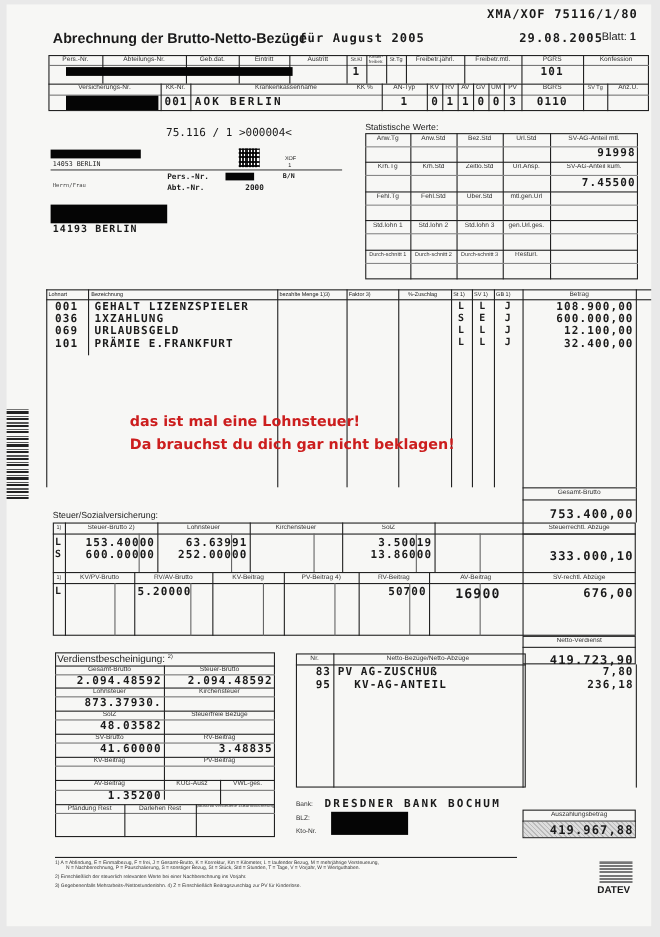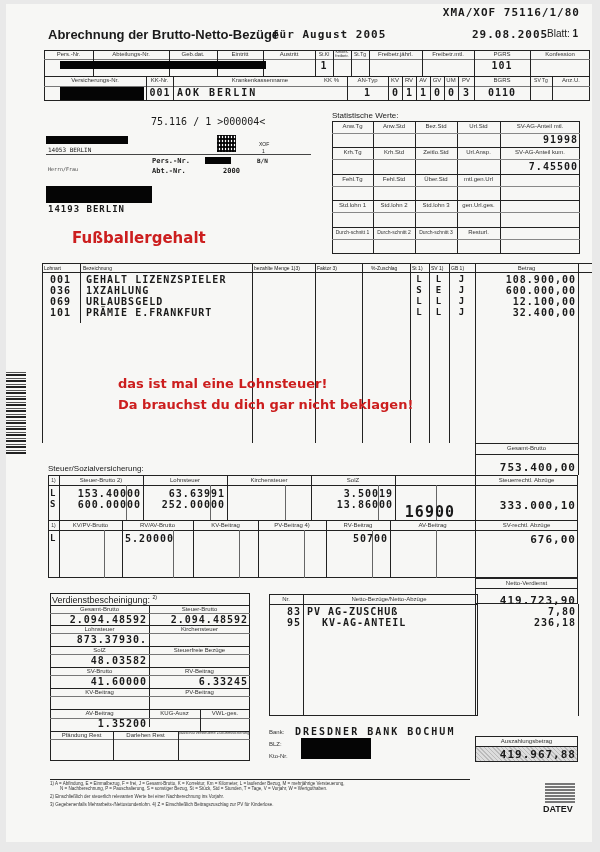--- a/index.html
+++ b/index.html
@@ -112,21 +112,20 @@
   <div class="hl" style="left:40px;top:150px;width:265px;border-color:#444"></div>
   <div class="abs mono" style="left:42px;top:162px;font-size:5px;color:#444">Herrn/Frau</div>
   <div class="abs mono" style="left:146px;top:153px;font-size:7px;font-weight:bold">Pers.-Nr.</div>
   <div class="redact" style="left:199px;top:153px;width:26px;height:7px"></div>
   <div class="abs mono" style="left:251px;top:153px;font-size:6px;font-weight:bold">B/N</div>
   <div class="abs mono" style="left:146px;top:163px;font-size:7px;font-weight:bold">Abt.-Nr.</div>
   <div class="abs mono" style="left:217px;top:163px;font-size:7px;font-weight:bold">2000</div>
   <div class="redact" style="left:40px;top:182px;width:106px;height:17px"></div>
   <div class="abs mono" style="left:42px;top:200px;font-size:9px;font-weight:bold;letter-spacing:1px">14193 BERLIN</div>
 
-  <div class="abs red" style="left:66px;top:225px;font-size:15px;">Fußballergehalt</div>
 
   <div class="abs" style="left:326px;top:107px;font-size:8px;">Statistische Werte:</div>
   <div class="box" style="left:326px;top:117px;width:248px;height:133px;"></div>
   <div class="vl" style="left:367px;top:117px;height:133px"></div>
   <div class="vl" style="left:409px;top:117px;height:133px"></div>
   <div class="vl" style="left:451px;top:117px;height:133px"></div>
   <div class="vl" style="left:494px;top:117px;height:133px"></div>
   <div class="hl" style="left:326px;top:143px;width:248px"></div>
   <div class="hl" style="left:326px;top:170px;width:248px"></div>
   <div class="hl" style="left:326px;top:196px;width:248px"></div>
@@ -290,21 +289,21 @@
   <div class="cell lbl" style="left:187px;top:518px;width:65px">KV-Beitrag</div>
   <div class="cell lbl" style="left:252px;top:518px;width:68px">PV-Beitrag 4)</div>
   <div class="cell lbl" style="left:320px;top:518px;width:64px">RV-Beitrag</div>
   <div class="cell lbl" style="left:384px;top:518px;width:85px">AV-Beitrag</div>
   <div class="cell lbl" style="left:469px;top:518px;width:103px">SV-rechtl. Abzüge</div>
 
   <div>
     <div class="cell val" style="left:44px;top:529px;font-size:9px">L</div>
     <div class="cell val" style="left:119px;top:529px;font-size:10px">5.20000</div>
     <div class="cell val right" style="left:320px;top:529px;width:62px;font-size:10px">50700</div>
-    <div class="cell val right" style="left:384px;top:499px;width:65px;font-size:15px">16900</div>
+    <div class="cell val right" style="left:384px;top:529px;width:65px;font-size:12px">16900</div>
   </div>
   <div class="cell val right" style="left:469px;top:529px;width:101px;font-size:11px">676,00</div>
 
   <div class="box" style="left:469px;top:574px;width:103px;height:26px;"></div>
   <div class="hl" style="left:469px;top:584px;width:103px"></div>
   <div class="cell lbl" style="left:469px;top:576px;width:103px">Netto-Verdienst</div>
   <div class="cell val right" style="left:469px;top:590px;width:101px;font-size:11px">419.723,90</div>
 
   <div class="box" style="left:44px;top:589px;width:200px;height:168px;"></div>
   <div class="abs" style="left:46px;top:590px;font-size:9px;"><span>Verdienstbescheinigung:</span> <sup style="font-size:5px">2)</sup></div>
@@ -334,21 +333,21 @@
   <div class="cell val right" style="left:44px;top:630px;width:97px;font-size:10px">873.37930.</div>
   <div class="cell lbl" style="left:143px;top:622px;width:101px">Kirchensteuer</div>
 
   <div class="cell lbl" style="left:44px;top:643px;width:99px">SolZ</div>
   <div class="cell val right" style="left:44px;top:651px;width:97px;font-size:10px">48.03582</div>
   <div class="cell lbl" style="left:143px;top:643px;width:101px">Steuerfreie Bezüge</div>
 
   <div class="cell lbl" style="left:44px;top:664px;width:99px">SV-Brutto</div>
   <div class="cell val right" style="left:44px;top:672px;width:97px;font-size:10px">41.60000</div>
   <div class="cell lbl" style="left:143px;top:664px;width:101px">RV-Beitrag</div>
-  <div class="cell val right" style="left:143px;top:672px;width:99px;font-size:10px">6.33245</div>
+  <div class="cell val right" style="left:143px;top:672px;width:99px;font-size:10px">3.48835</div>
 
   <div class="cell lbl" style="left:44px;top:685px;width:99px">KV-Beitrag</div>
   <div class="cell lbl" style="left:143px;top:685px;width:101px">PV-Beitrag</div>
 
   <div class="cell lbl" style="left:44px;top:706px;width:99px">AV-Beitrag</div>
   <div class="cell val right" style="left:44px;top:714px;width:97px;font-size:10px">1.35200</div>
   <div class="cell lbl" style="left:143px;top:706px;width:51px">KUG-Ausz</div>
   <div class="cell lbl" style="left:194px;top:706px;width:50px">VWL-ges.</div>
 
   <div class="vl" style="left:107px;top:727px;height:30px"></div>

